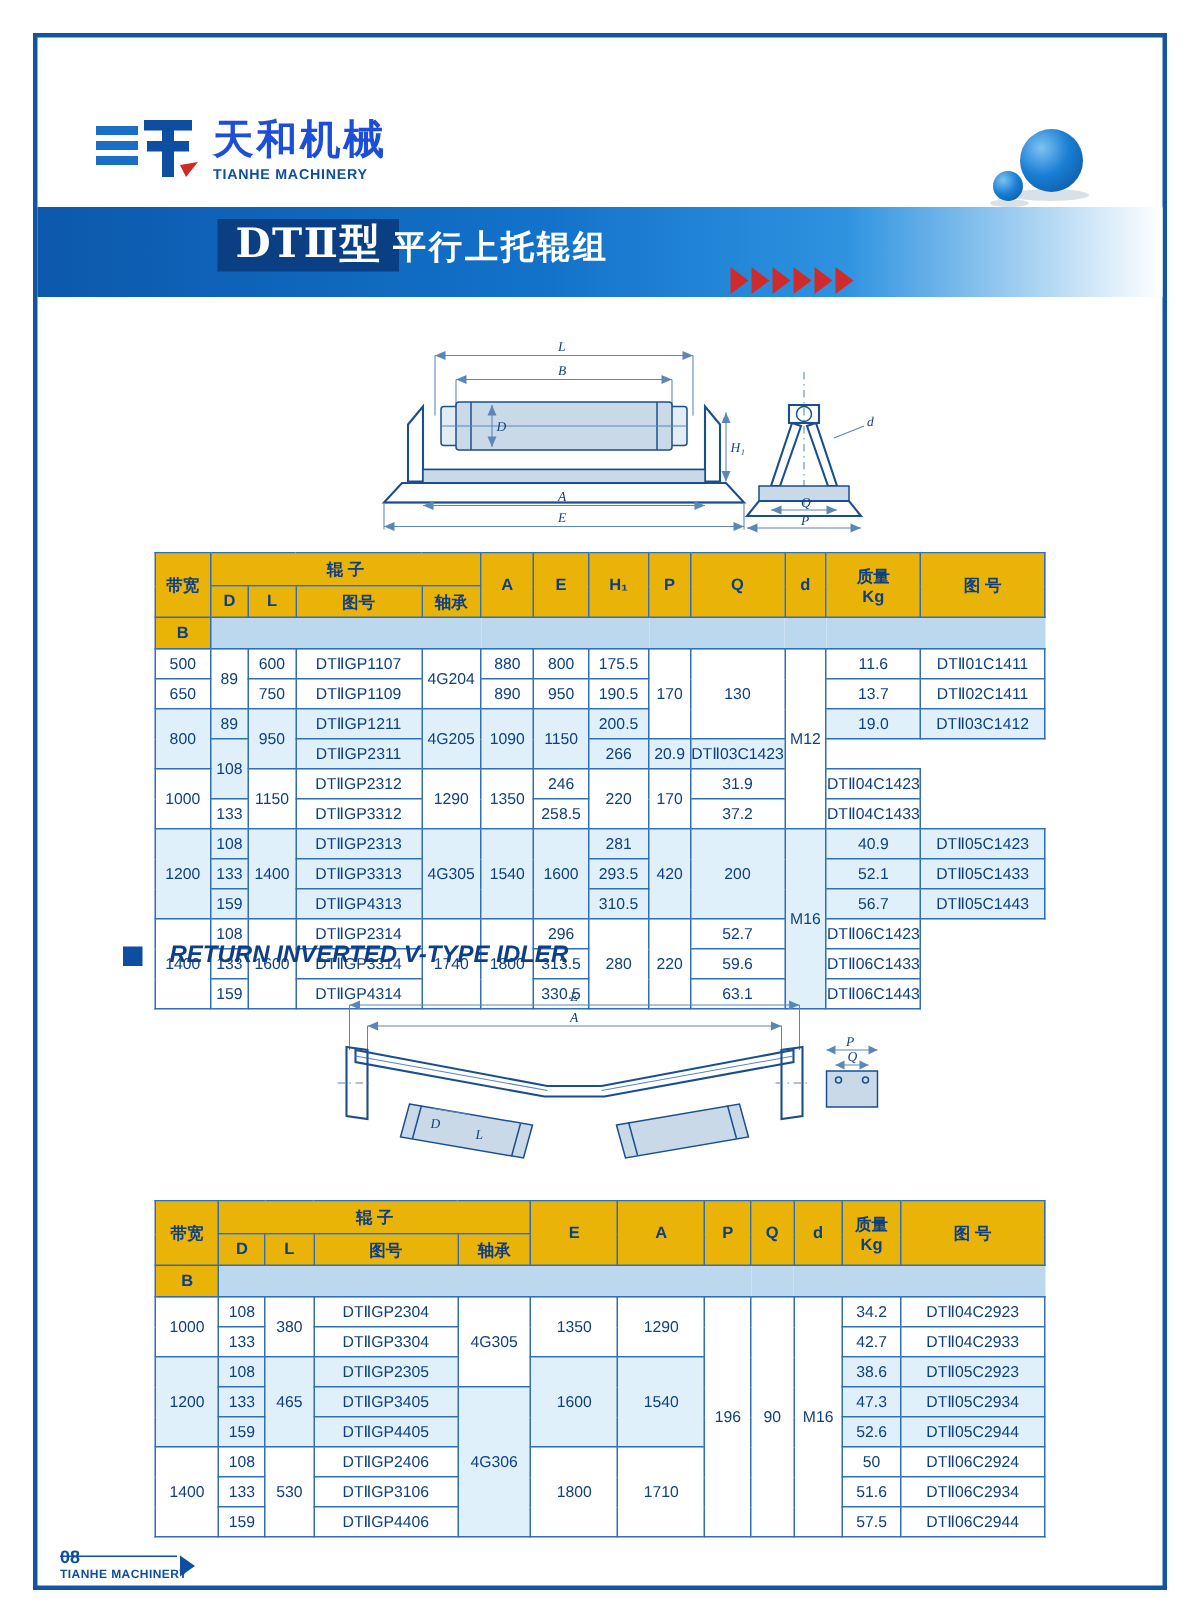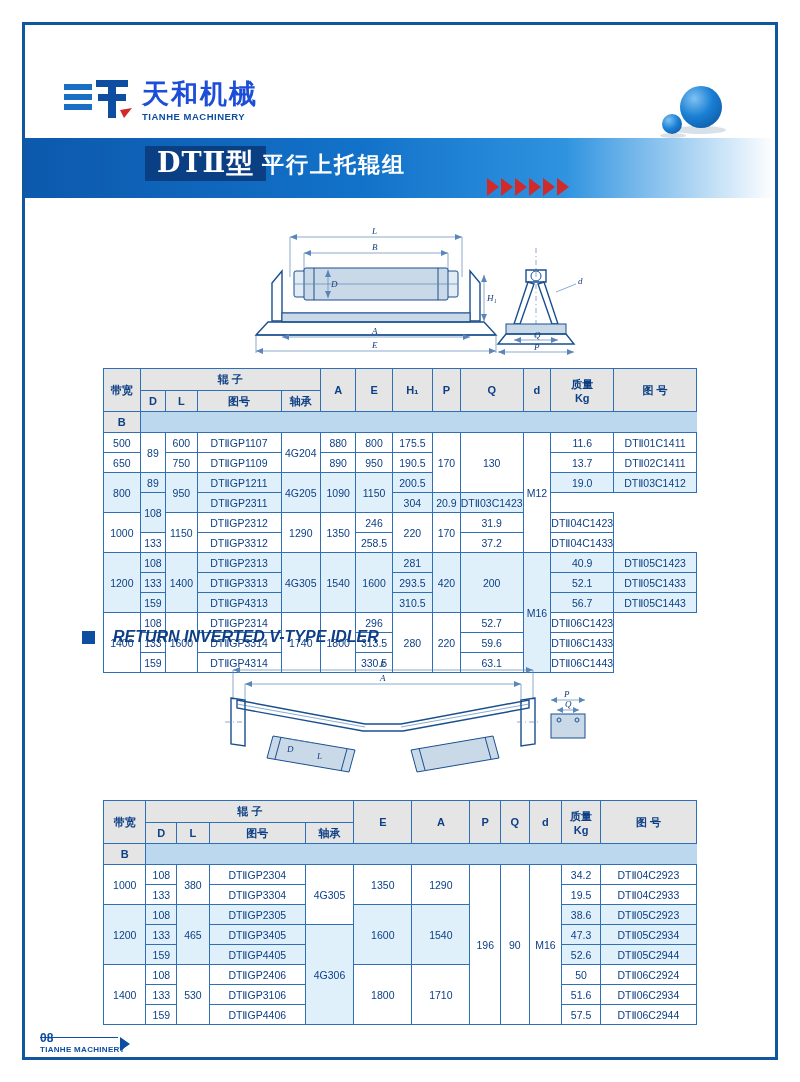--- a/index.html
+++ b/index.html
@@ -49,21 +49,21 @@
   .sec2-sq{width:13px;height:13px;background:#0e4ea0;margin-right:8px;}
   .sec2-cn{font-size:17px;font-weight:bold;color:#0e3e86;font-family:"DejaVu Sans", sans-serif;}
   .sec2-en{font-size:16px;font-weight:bold;font-style:italic;color:#0e3e86;margin-left:10px;}
 
   
   table.spec{position:absolute;border-collapse:collapse;font-size:10.5px;color:#0d3f84;}
   table.spec th, table.spec td{
     border:1px solid #2f6fb5;text-align:center;vertical-align:middle;
     padding:0;height:19px;font-weight:normal;white-space:nowrap;
   }
-  table.spec thead th{background:#e5e5e5;font-weight:bold;font-size:11px;color:#0d3f84;height:21px;}
+  table.spec thead th{background:#eab308;font-weight:bold;font-size:11px;color:#0d3f84;height:21px;}
   table.spec thead th.sub{height:20px;}
   table.spec td.band{background:#dff0fb;}
   .t1tbl{left:103px;top:368px;width:594px;}
   .t2tbl{left:103px;top:800px;width:594px;}
 
   
   .draw1{position:absolute;left:232px;top:225px;width:340px;height:135px;}
   .draw1b{position:absolute;left:492px;top:240px;width:120px;height:120px;}
   .draw2{position:absolute;left:215px;top:660px;width:380px;height:135px;}
   svg.d{display:block;overflow:visible;}
@@ -287,21 +287,21 @@
         <td class="band" rowspan="2">4G205</td>
         <td class="band" rowspan="2">1090</td>
         <td class="band" rowspan="2">1150</td>
         <td class="band">200.5</td>
         <td class="band">19.0</td>
         <td class="band">DTⅡ03C1412</td>
       </tr>
       <tr>
         <td class="band" rowspan="2">108</td>
         <td class="band">DTⅡGP2311</td>
-        <td class="band">304</td>
+        <td class="band">266</td>
         <td class="band">20.9</td>
         <td class="band">DTⅡ03C1423</td>
       </tr>
       <tr>
         <td rowspan="2">1000</td>
         <td rowspan="2">1150</td>
         <td>DTⅡGP2312</td>
         <td rowspan="2">1290</td>
         <td rowspan="2">1350</td>
         <td>246</td>
@@ -483,21 +483,21 @@
         <td rowspan="2">1290</td>
         <td rowspan="8">196</td>
         <td rowspan="8">90</td>
         <td rowspan="8">M16</td>
         <td>34.2</td>
         <td>DTⅡ04C2923</td>
       </tr>
       <tr>
         <td>133</td>
         <td>DTⅡGP3304</td>
-        <td>19.5</td>
+        <td>42.7</td>
         <td>DTⅡ04C2933</td>
       </tr>
       <tr>
         <td class="band" rowspan="3">1200</td>
         <td class="band">108</td>
         <td class="band" rowspan="3">465</td>
         <td class="band">DTⅡGP2305</td>
         <td class="band" rowspan="3">1600</td>
         <td class="band" rowspan="3">1540</td>
         <td class="band">38.6</td>

